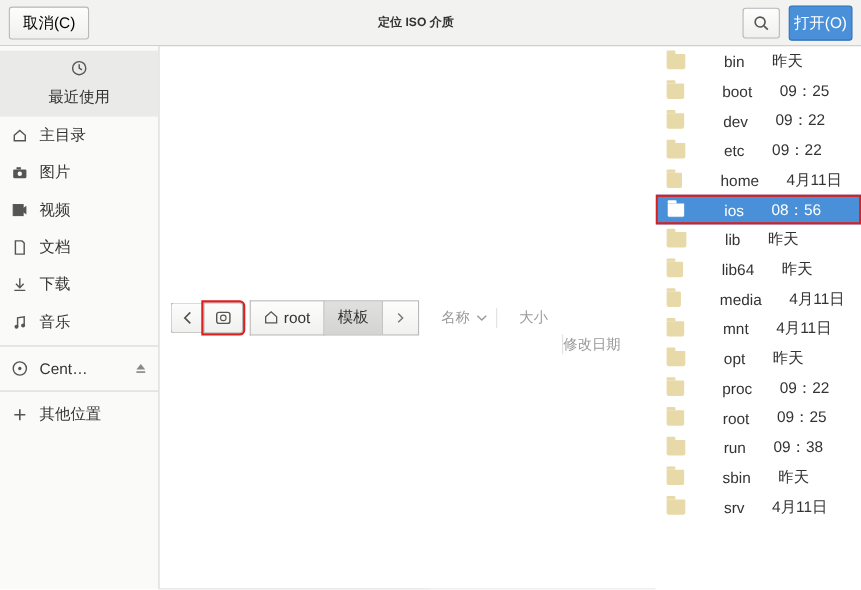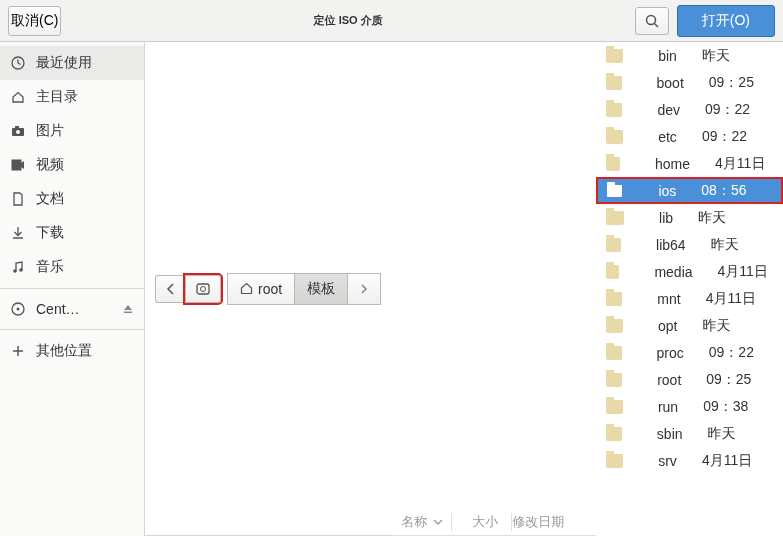--- a/index.html
+++ b/index.html
@@ -1,44 +1,44 @@
 <!DOCTYPE html>
 <html><head>
 <meta charset="utf-8">
 <style>
 * { box-sizing: border-box; margin: 0; padding: 0; font-family: sans-serif; }
 body { width: 783px; height: 536px; background: #fff; font-size: 14px; color: #333; overflow: hidden; }
 
 .header { display: flex; align-items: center; height: 42px; border-bottom: 1px solid #ccc; padding: 0 8px; background: #f2f2f0; }
-.btn { background: linear-gradient(#fdfdfd,#f0f0ee); border: 1px solid #b8b8b6; border-radius: 3px; padding: 5px 2px; font-size: 14px; cursor: pointer; }
-.btn-primary { background: #4a90d9; border-color: #2b70b7; color: #fff; padding: 6px 24px; }
+.btn { background: linear-gradient(#fdfdfd,#f0f0ee); border: 1px solid #b8b8b6; border-radius: 3px; padding: 5px 12px; font-size: 14px; cursor: pointer; }
+.btn-primary { background: #4a90d9; border-color: #2b70b7; color: #fff; padding: 6px 4px; }
 .header-title { flex: 1; text-align: center; font-weight: bold; font-size: 11px; }
 .search-btn { margin-right: 8px; padding: 6px 9px; }
 
 .body-row { display: flex; height: 494px; }
 .sidebar { width: 145px; border-right: 1px solid #d6d6d4; background: #fafaf8; padding-top: 4px; }
 .side-item { display: flex; align-items: center; gap: 10px; padding: 8px 10px; cursor: pointer; }
-.side-item.active { background: #eaeae8; }
+.side-item.active { background: #eaeae8; flex-direction: column; }
 .side-divider { height: 1px; background: #d6d6d4; margin: 4px 0; }
 .side-icon { width: 16px; height: 16px; display: inline-flex; align-items: center; justify-content: center; color: #555; }
 .eject { margin-left: auto; color: #888; }
 
 .main { flex: 1; display: flex; }
 .pathbar { display: flex; align-items: center; gap: 6px; padding: 10px 10px; border-bottom: 1px solid #d6d6d4; }
 .path-nav { display: flex; }
 .path-nav .btn { border-radius: 0; border-right: none; padding: 6px 10px; }
 .path-nav .btn:first-child { border-top-left-radius: 3px; border-bottom-left-radius: 3px; }
 .path-nav .btn:last-child { border-top-right-radius: 3px; border-bottom-right-radius: 3px; border-right: 1px solid #b8b8b6; }
 .red-box { outline: 2px solid #d92020; outline-offset: 0; }
 .bc-group { display: flex; }
 .bc-btn { background: linear-gradient(#fdfdfd,#f0f0ee); border: 1px solid #b8b8b6; padding: 6px 12px; display: flex; align-items: center; gap: 5px; border-right: none; cursor: pointer; }
 .bc-btn:last-child { border-right: 1px solid #b8b8b6; }
 .bc-btn.pressed { background: linear-gradient(#e0e0de,#d4d4d2); }
 
-.cols { display: flex; align-items: flex-end; border-bottom: 1px solid #e0e0de; padding: 4px 10px; color: #999; font-size: 13px; }
+.cols { display: flex; align-items: center; border-bottom: 1px solid #e0e0de; padding: 4px 10px; color: #999; font-size: 13px; }
 .col-name { flex: 1; display: flex; align-items: center; gap: 6px; }
 .col-size { width: 60px; border-left: 1px solid #e0e0de; padding-left: 20px; }
 .col-date { width: 75px; border-left: 1px solid #e0e0de; padding-left: 0; margin-top: 48px; }
 
 .filelist { flex: 1; overflow-y: auto; }
 .file-row { display: flex; align-items: center; height: 27px; padding: 0 10px; cursor: pointer; gap: 25px; }
 .file-row.selected { background: #4a90d9; color: #fff; }
 .file-row.selected.red-box { outline-offset: -2px; }
 .folder-icon { width: 18px; height: 14px; margin-right: 10px; border-radius: 1px 1px 2px 2px; position: relative; }
 .folder-icon::before { content:''; position:absolute; top:-3px; left:0; width:8px; height:3px; background:inherit; border-radius:1px 1px 0 0; }

